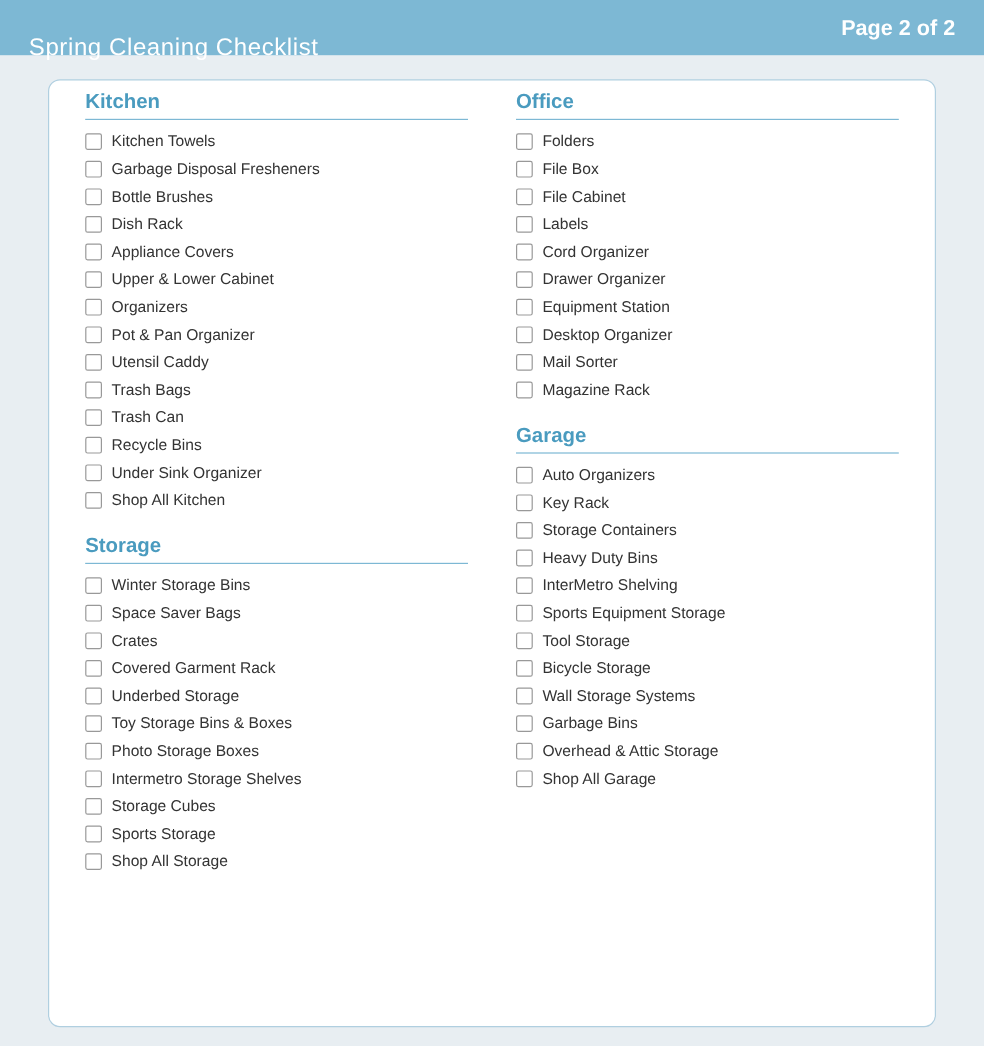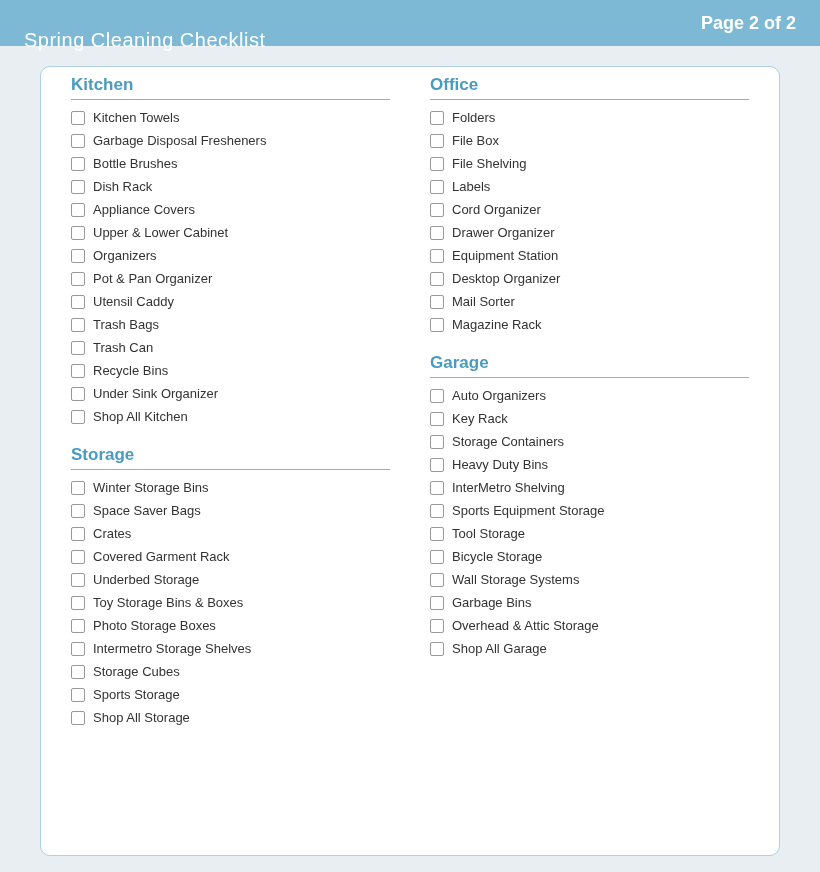--- a/index.html
+++ b/index.html
@@ -248,21 +248,21 @@
             <div class="checklist-item">
               <input type="checkbox" id="office-0" style="">
               <label for="office-0">Folders</label>
             </div>
             <div class="checklist-item">
               <input type="checkbox" id="office-1" style="">
               <label for="office-1">File Box</label>
             </div>
             <div class="checklist-item">
               <input type="checkbox" id="office-2" style="">
-              <label for="office-2">File Shelving</label>
+              <label for="office-2">File Cabinet</label>
             </div>
             <div class="checklist-item">
               <input type="checkbox" id="office-3" style="">
               <label for="office-3">Labels</label>
             </div>
             <div class="checklist-item">
               <input type="checkbox" id="office-4" style="">
               <label for="office-4">Cord Organizer</label>
             </div>
             <div class="checklist-item">

